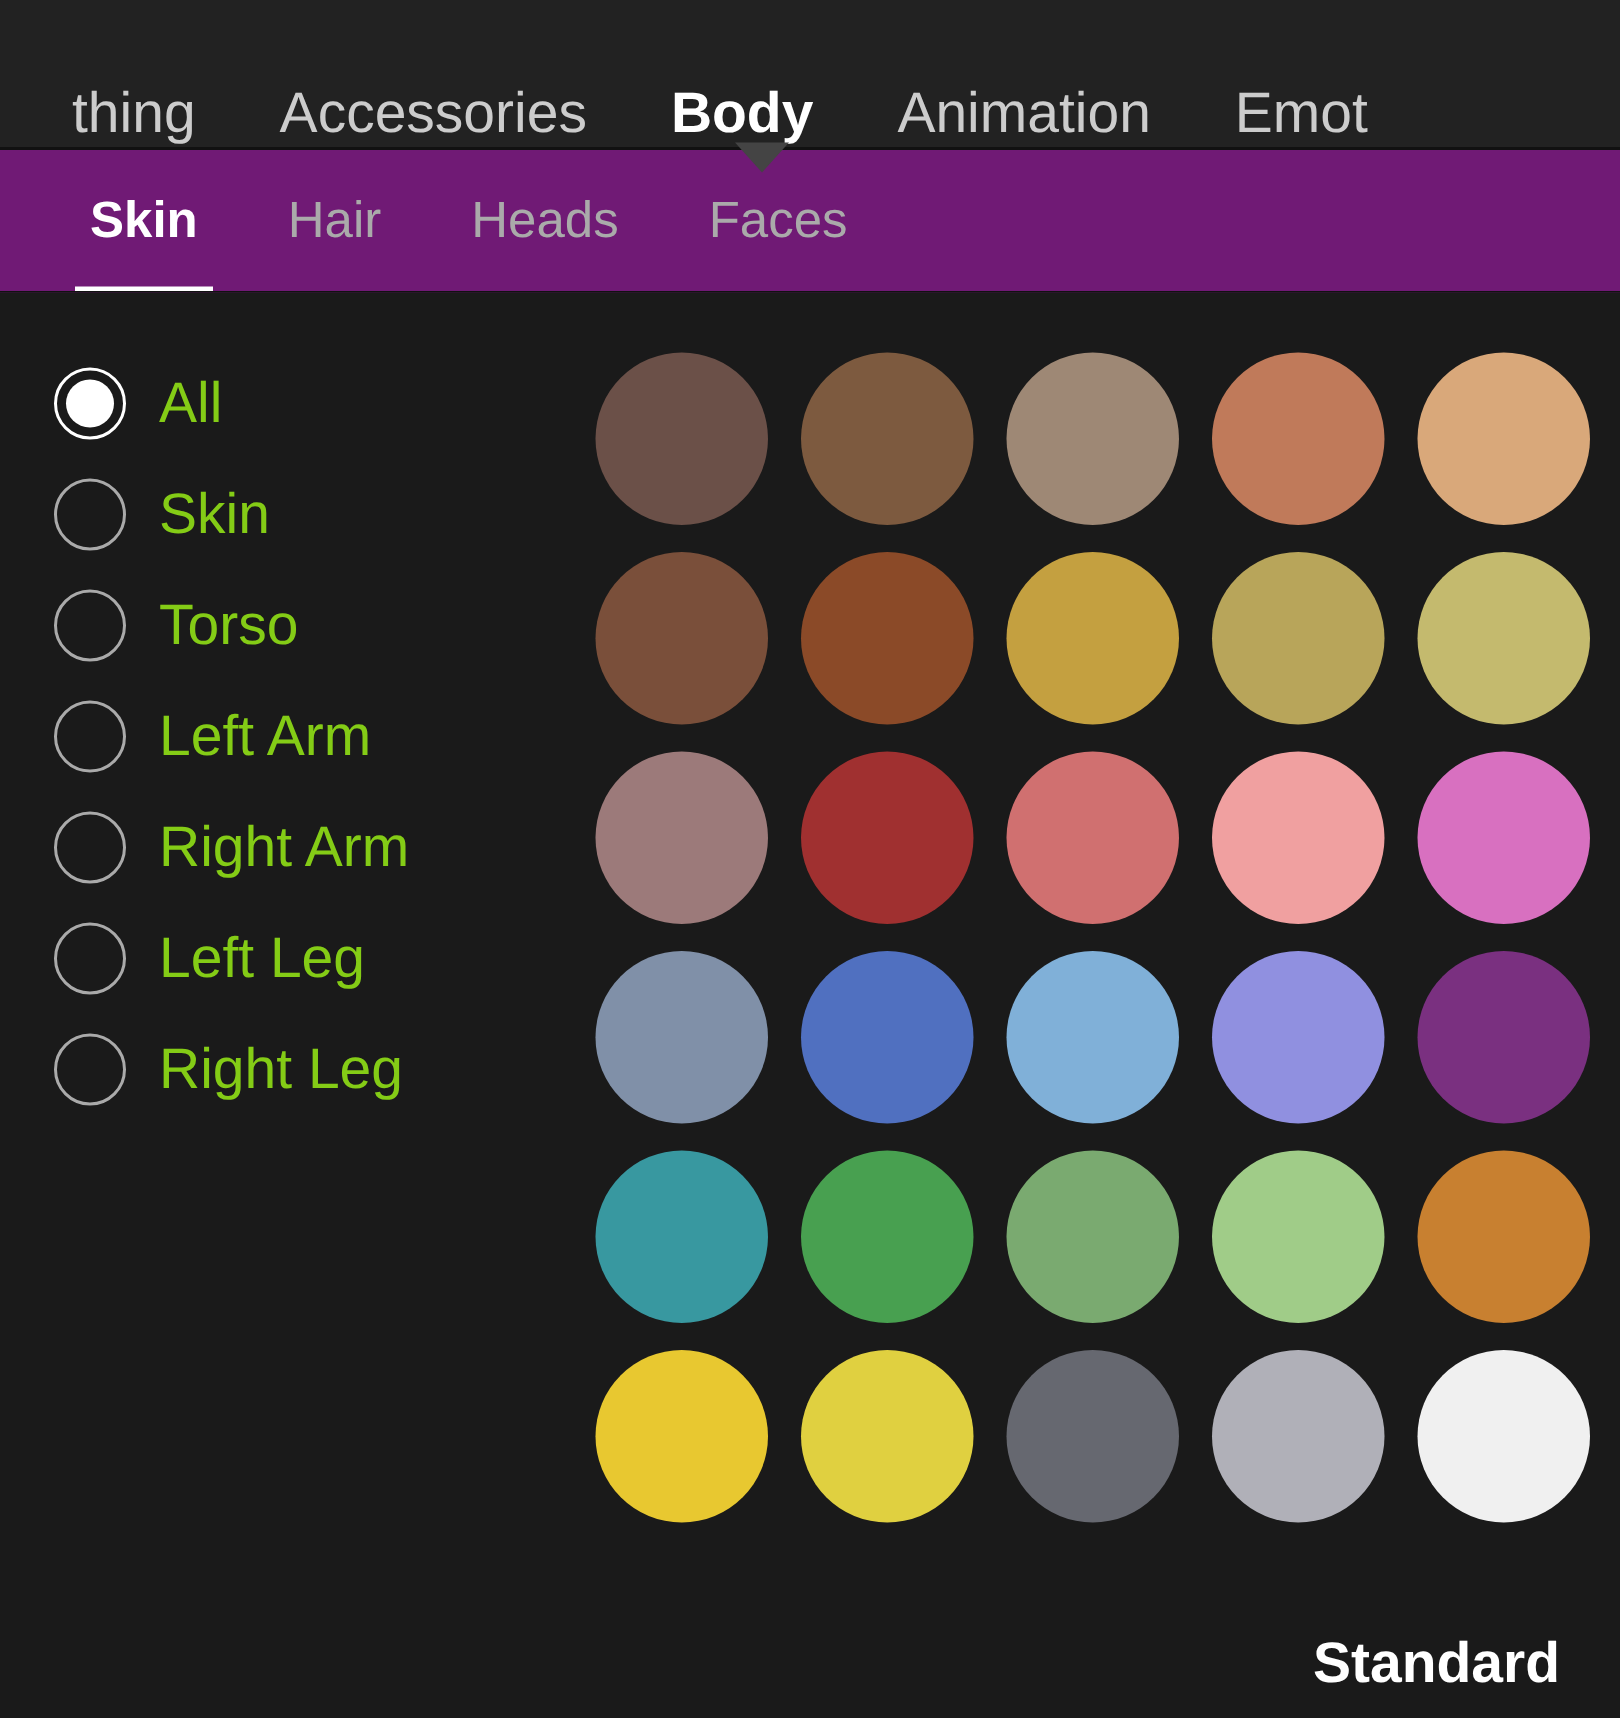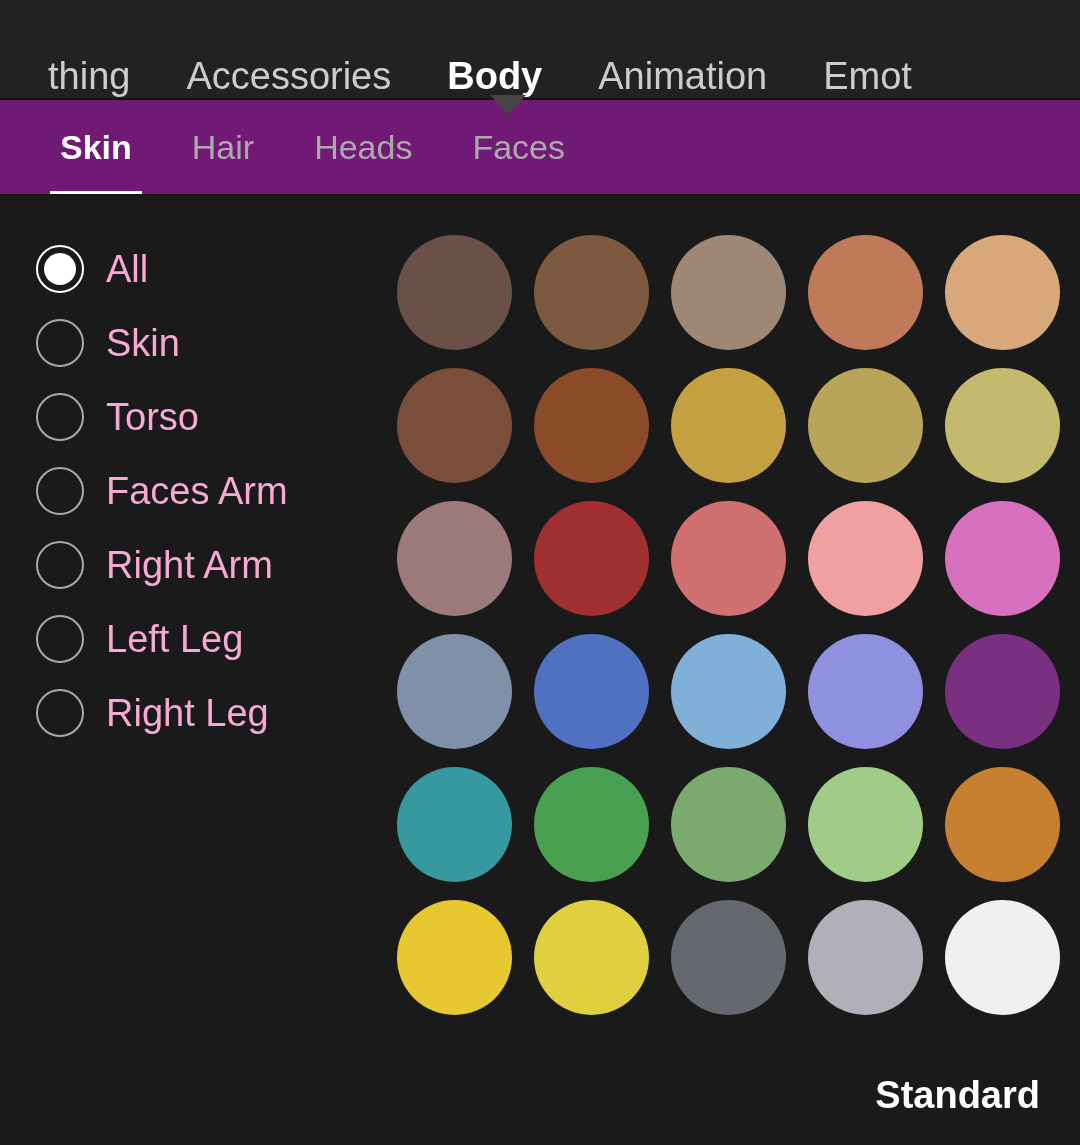--- a/index.html
+++ b/index.html
@@ -119,21 +119,21 @@
       content: '';
       width: 32px;
       height: 32px;
       border-radius: 50%;
       background: #fff;
     }
 
     .radio-label {
       font-size: 38px;
       font-weight: 400;
-      color: #f9a8d4;
+      color: #84cc16;
     }
 
     
     .right-panel {
       flex: 1;
       display: flex;
       flex-direction: column;
       gap: 18px;
       padding-top: 10px;
     }
@@ -149,21 +149,21 @@
       height: 115px;
       border-radius: 50%;
       cursor: pointer;
       flex-shrink: 0;
       transition: transform 0.1s;
     }
 
     
     .bottom-label {
       position: absolute;
-      bottom: 28px;
+      bottom: 14px;
       right: 40px;
       font-size: 38px;
       font-weight: 700;
       color: #fff;
     }
 
     .body-arrow {
       position: absolute;
       top: 95px;
       left: 490px;
@@ -222,21 +222,21 @@
     <div class="radio-item">
       <div class="radio-circle"></div>
       <span class="radio-label">Skin</span>
     </div>
     <div class="radio-item">
       <div class="radio-circle"></div>
       <span class="radio-label">Torso</span>
     </div>
     <div class="radio-item">
       <div class="radio-circle"></div>
-      <span class="radio-label">Faces Arm</span>
+      <span class="radio-label">Left Arm</span>
     </div>
     <div class="radio-item">
       <div class="radio-circle"></div>
       <span class="radio-label">Right Arm</span>
     </div>
     <div class="radio-item">
       <div class="radio-circle"></div>
       <span class="radio-label">Left Leg</span>
     </div>
     <div class="radio-item">

